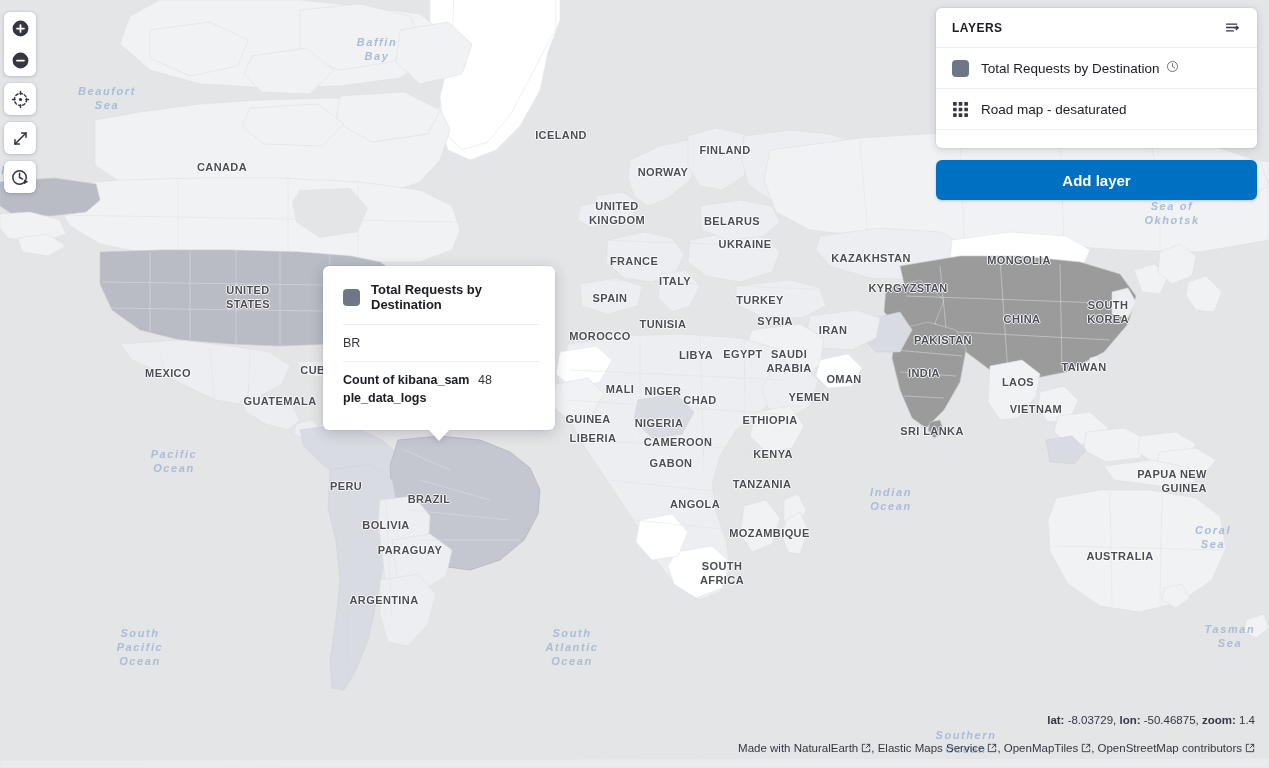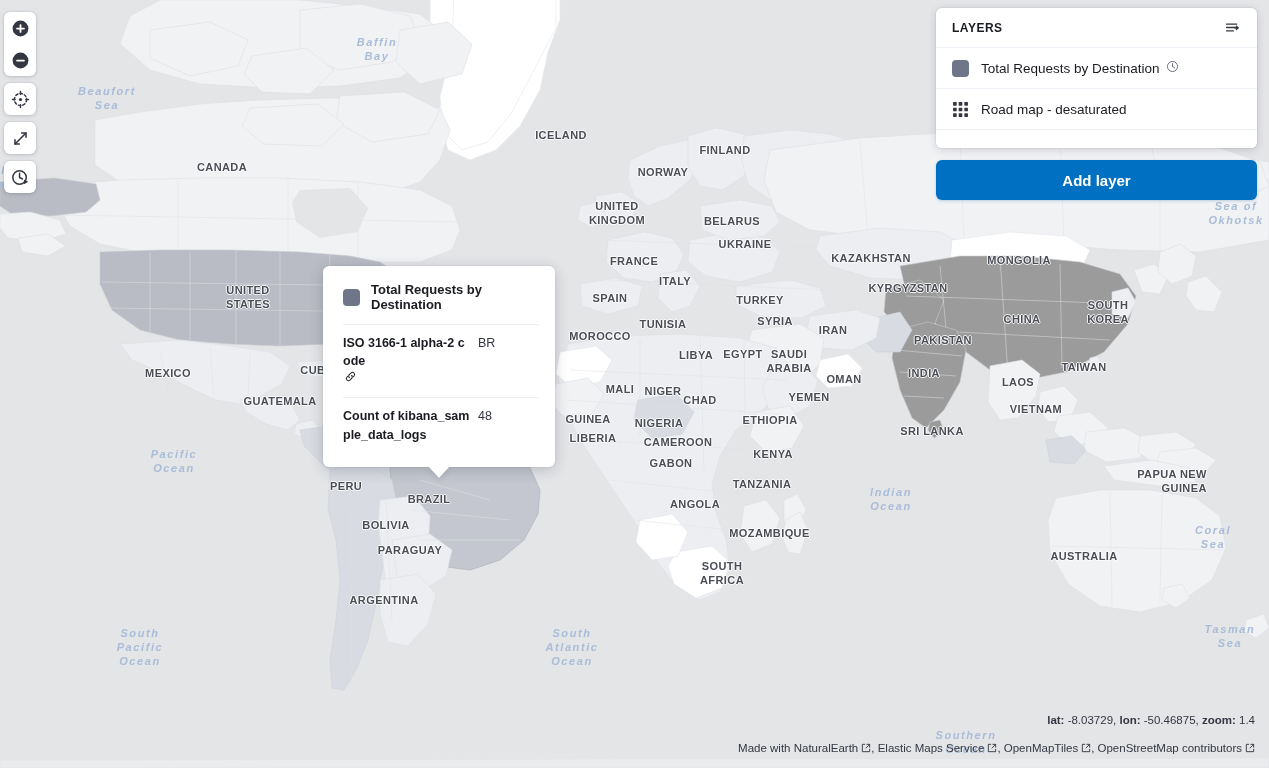--- a/index.html
+++ b/index.html
@@ -376,39 +376,39 @@
         <div class="lbl" style="left: 671px; top: 464px;">GABON</div>
         <div class="lbl" style="left: 1172px; top: 482px; text-align: right;">PAPUA NEW
 GUINEA</div>
         <div class="lbl" style="left: 762px; top: 485px;">TANZANIA</div>
         <div class="lbl" style="left: 346px; top: 487px;">PERU</div>
         <div class="lbl" style="left: 429px; top: 500px;">BRAZIL</div>
         <div class="lbl" style="left: 695px; top: 505px;">ANGOLA</div>
         <div class="lbl" style="left: 386px; top: 526px;">BOLIVIA</div>
         <div class="lbl" style="left: 759px; top: 534px; padding-left: 21px;">MOZAMBIQUE</div>
         <div class="lbl" style="left: 410px; top: 551px;">PARAGUAY</div>
-        <div class="lbl" style="left: 1084px; top: 557px; text-align: center;">AUSTRALIA</div>
+        <div class="lbl" style="left: 1120px; top: 557px; text-align: center;">AUSTRALIA</div>
         <div class="lbl" style="left: 722px; top: 574px;">SOUTH
 AFRICA</div>
         <div class="lbl" style="left: 384px; top: 601px;">ARGENTINA</div>
         <div class="lbl" style="left: 168px; top: 374px;">MEXICO</div>
         <div class="lbl" style="left: 317px; top: 371px;">CUBA</div>
         <div class="lbl" style="left: 280px; top: 402px;">GUATEMALA</div>
         <div class="lbl" style="left: 248px; top: 298px;">UNITED
 STATES</div>
       </div>
 
     <div id="water-labels">
         <div class="lbl water" style="left: 377px; top: 50px;">Baffin
 Bay</div>
         <div class="lbl water" style="left: 107px; top: 99px;">Beaufort
 Sea</div>
         <div class="lbl water" style="left: 6px; top: 178px;">Gulf of
 Alaska</div>
-        <div class="lbl water" style="left: 1236px; top: 214px;">Sea of
+        <div class="lbl water" style="left: 1172px; top: 214px;">Sea of
 Okhotsk</div>
         <div class="lbl water" style="left: 174px; top: 462px;">Pacific
 Ocean</div>
         <div class="lbl water" style="left: 891px; top: 500px;">Indian
 Ocean</div>
         <div class="lbl water" style="left: 1213px; top: 538px;">Coral
 Sea</div>
         <div class="lbl water" style="left: 140px; top: 648px;">South
 Pacific
 Ocean</div>
@@ -537,31 +537,20 @@
   </div>
 
   <div class="tooltip">
     <div class="tt-head">
       <span class="tt-swatch"></span>
       <span class="tt-title">Total Requests by Destination</span>
     </div>
     <div class="tt-table">
 
       <div class="tt-row">
-        <span class="tt-key">
-          <span>ISO 3166-1 alpha-2 code</span>
-          <span class="link-ic">
-            <svg width="13" height="13" viewBox="0 0 16 16">
-              <g fill="none" stroke="#1a1c21" stroke-width="1.25" stroke-linecap="round">
-                <path d="M6.6 9.4 a2.6 2.6 0 0 1 0-3.7 l2.0-2.0 a2.6 2.6 0 0 1 3.7 3.7 l-1.0 1.0"></path>
-                <path d="M9.4 6.6 a2.6 2.6 0 0 1 0 3.7 l-2.0 2.0 a2.6 2.6 0 0 1-3.7-3.7 l1.0-1.0"></path>
-              </g>
-            </svg>
-          </span>
-        </span>
         <span class="tt-val">BR</span>
       </div>
 
 
       <div class="tt-row">
         <span class="tt-key">Count of kibana_sample_data_logs</span>
         <span class="tt-val">48</span>
       </div>
 
     </div>

